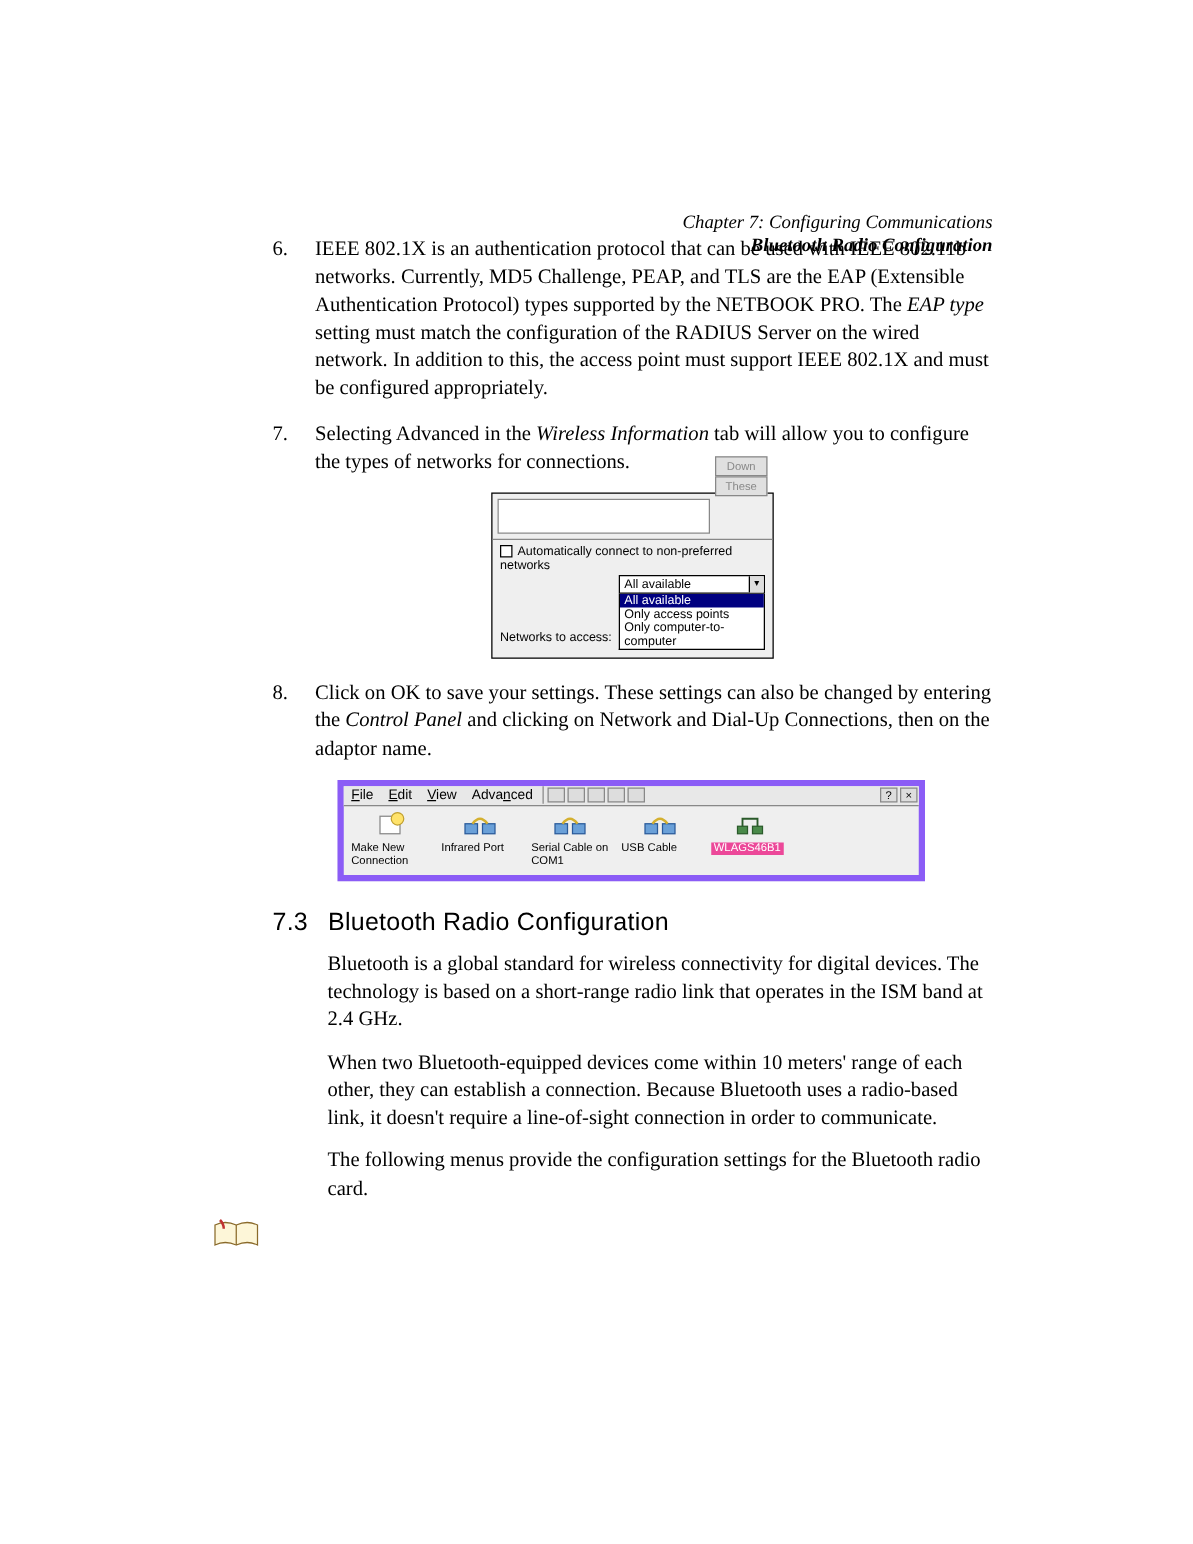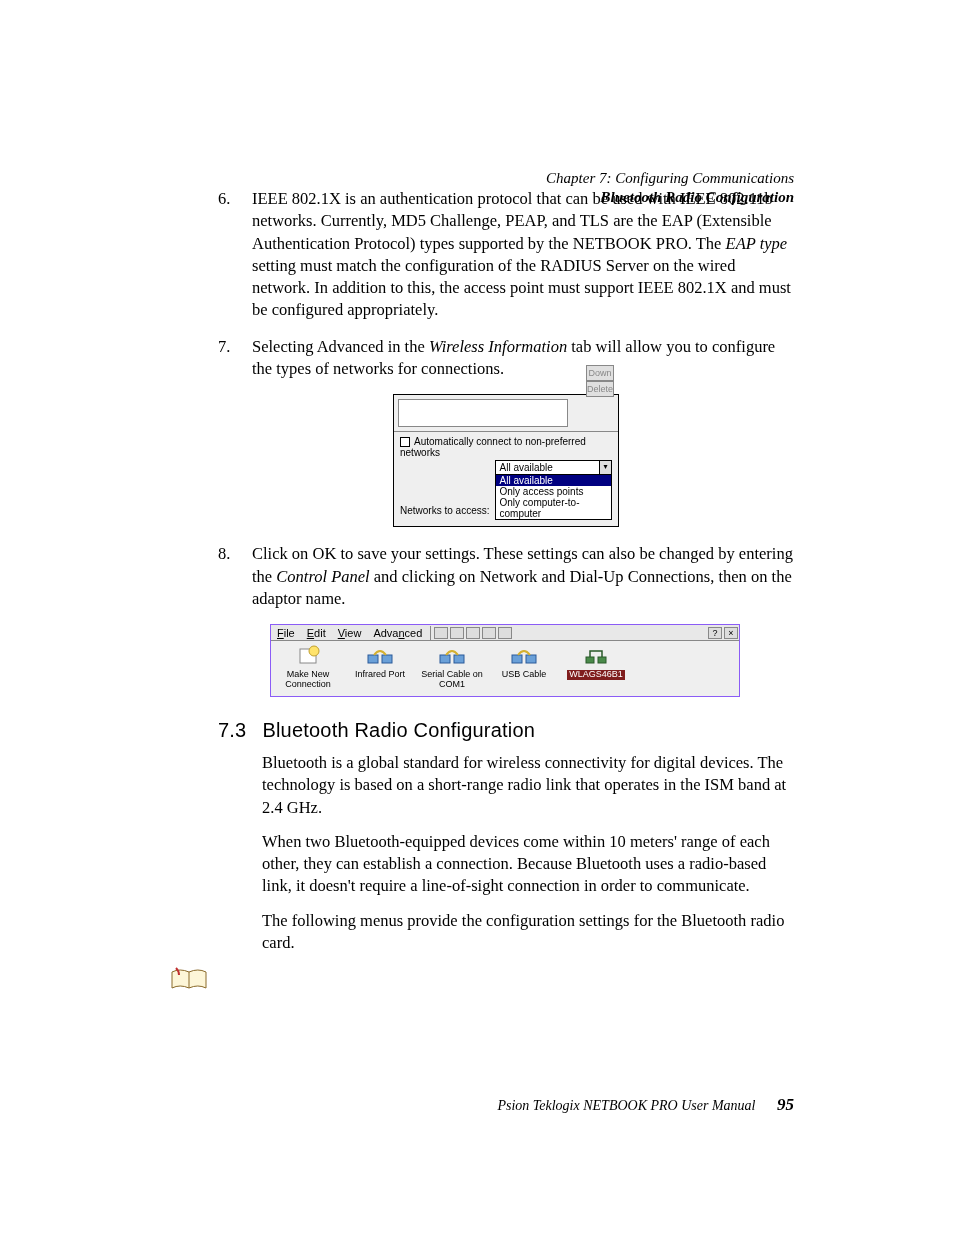--- a/index.html
+++ b/index.html
@@ -14,48 +14,48 @@
   ol.steps > li .num { width: 34px; flex-shrink: 0; }
   ol.steps > li .body { flex: 1; }
   .bold { font-weight: normal; margin-top: 34px; }
   .ital { font-style: italic; }
 
   
   .shot1 { width: 226px; margin: 12px auto 16px auto; border: 1px solid #000; background: #efefef; font-family: Tahoma, Arial, sans-serif; font-size: 10px; color: #000; }
   .shot1 .topbox { border-bottom: 1px solid #888; padding: 4px; }
   .shot1 .inner { height: 28px; border: 1px solid #888; background: #fff; margin-right: 46px; }
   .shot1 .btncol { position: relative; }
-  .shot1 .downbtn, .shot1 .delbtn { position: absolute; right: 4px; width: 28px; height: 16px; border: 1px solid #888; background: #e0e0e0; text-align: center; font-size: 9px; line-height: 14px; color: #888; }
+  .shot1 .downbtn, .shot1 .delbtn { position: absolute; right: 4px; width: 42px; height: 16px; border: 1px solid #888; background: #e0e0e0; text-align: center; font-size: 9px; line-height: 14px; color: #888; }
   .shot1 .downbtn { top: -30px; }
   .shot1 .delbtn { top: -14px; }
   .shot1 .chkrow { padding: 4px 6px 2px 6px; }
   .shot1 .chkrow .chk { display: inline-block; width: 10px; height: 10px; border: 1px solid #000; background: #fff; vertical-align: middle; margin-right: 4px; }
   .shot1 .selrow { padding: 0 6px 6px 6px; display: flex; align-items: flex-start; }
   .shot1 .selrow .lbl { padding-top: 1px; margin-top: 44px; }
   .shot1 .combo { margin-left: 6px; flex: 1; }
   .shot1 .combo .top { border: 1px solid #000; background: #fff; padding: 1px 3px; position: relative; }
   .shot1 .combo .top .arrow { position: absolute; right: 0; top: 0; width: 12px; height: 100%; border-left: 1px solid #000; background: #ddd; text-align: center; line-height: 12px; font-size: 8px; }
   .shot1 .combo .list { border: 1px solid #000; border-top: none; background: #fff; }
   .shot1 .combo .list .opt { padding: 0 3px; }
   .shot1 .combo .list .opt.sel { background: #000080; color: #fff; }
 
   
-  .shot2 { width: 470px; margin: 10px 0 22px 52px; border: 1px solid #8b5cf6; background: #efefef; font-family: Tahoma, Arial, sans-serif; font-size: 10px; }
+  .shot2 { width: 470px; margin: 10px 0 22px 52px; border: 5px solid #8b5cf6; background: #efefef; font-family: Tahoma, Arial, sans-serif; font-size: 10px; }
   .shot2 .menubar { display: flex; align-items: center; border-bottom: 1px solid #888; background: #e8e8e8; height: 16px; }
   .shot2 .menubar .mitem { padding: 0 6px; font-size: 11px; }
   .shot2 .menubar .mitem .ul { text-decoration: underline; }
   .shot2 .menubar .sep { width: 1px; height: 14px; background: #888; margin: 0 2px; }
   .shot2 .menubar .tbicon { width: 14px; height: 12px; border: 1px solid #888; margin: 0 1px; background: #ddd; }
   .shot2 .menubar .spacer { flex: 1; }
   .shot2 .menubar .winbtn { width: 14px; height: 12px; border: 1px solid #888; margin: 0 1px; background: #ddd; text-align: center; line-height: 10px; font-size: 9px; }
   .shot2 .iconrow { display: flex; padding: 4px 6px 6px 6px; gap: 10px; }
-  .shot2 .iconrow .item { width: 62px; text-align: center; }
+  .shot2 .iconrow .item { width: 62px; text-align: left; }
   .shot2 .iconrow .item .ic { width: 28px; height: 22px; margin: 0 auto 3px auto; }
   .shot2 .iconrow .item .lbl { font-size: 9px; line-height: 1.1; }
-  .shot2 .iconrow .item.sel .lblbox { display: inline-block; background: #7f1d1d; color: #fff; padding: 0 2px; }
+  .shot2 .iconrow .item.sel .lblbox { display: inline-block; background: #ec4899; color: #fff; padding: 0 2px; }
 
   h2.sect { font-family: Arial, Helvetica, sans-serif; font-weight: normal; font-size: 20px; letter-spacing: 0.2px; margin: 8px 0 10px 0; }
   h2.sect .num { margin-right: 16px; }
   p.body { font-size: 16.5px; line-height: 1.35; margin-bottom: 12px; margin-left: 44px; }
   .noterow { display: flex; align-items: flex-start; margin-top: 6px; }
   .noterow .icon { width: 42px; flex-shrink: 0; margin-left: -48px; }
   .noterow .txt { font-style: italic; font-size: 16px; }
   .noterow .txt .lead { font-weight: bold; font-style: italic; margin-right: 12px; }
 
   .footer { position: absolute; bottom: 120px; right: 160px; font-size: 14px; font-style: italic; }
@@ -77,21 +77,21 @@
           <span class="body"><span><span>IEEE 802.1X is an authentication protocol that can be used with IEEE 802.11b networks. Currently, </span><span class="bold">MD5 Challenge</span><span>, </span><span class="bold">PEAP</span><span>, and </span><span class="bold">TLS</span><span> are the EAP (Extensible Authentication Protocol) types supported by the NETBOOK PRO. The </span><span class="ital">EAP type</span><span> setting must match the configuration of the RADIUS Server on the wired network. In addition to this, the access point must support IEEE 802.1X and must be configured appropriately.</span></span></span>
         </li>
         <li>
           <span class="num">7.</span>
           <span class="body"><span><span>Selecting </span><span class="bold">Advanced</span><span> in the </span><span class="ital">Wireless Information</span><span> tab will allow you to configure the types of networks for connections.</span></span></span>
         </li>
         <div class="shot1">
     <div class="topbox btncol">
       <div class="inner"></div>
       <div class="downbtn">Down</div>
-      <div class="delbtn">Delete</div>
+      <div class="delbtn">These</div>
     </div>
     <div class="chkrow">
       <span class="chk"></span><span>Automatically connect to non-preferred networks</span>
     </div>
     <div class="selrow">
       <span class="lbl">Networks to access:</span>
       <div class="combo">
         <div class="top"><span>All available</span><span class="arrow">▾</span></div>
         <div class="list">
           <div class="opt sel">All available</div>
@@ -179,17 +179,13 @@
       <div class="icon">
         <svg width="38" height="28" viewBox="0 0 38 28">
           <path d="M2 6 Q10 2 19 6 Q28 2 36 6 L36 22 Q28 18 19 22 Q10 18 2 22 Z" fill="#fdf6d8" stroke="#8a6a2a" stroke-width="1"></path>
           <path d="M19 6 L19 22" stroke="#8a6a2a" stroke-width="1"></path>
           <path d="M6 2 Q9 5 9 9" fill="none" stroke="#c03030" stroke-width="2"></path>
         </svg>
       </div>
     </div>
   </div>
 
-  <div class="footer">
-    <span>Psion Teklogix NETBOOK PRO User Manual</span>
-    <span class="pn">95</span>
-  </div>
 </div>
 
 </body></html>

